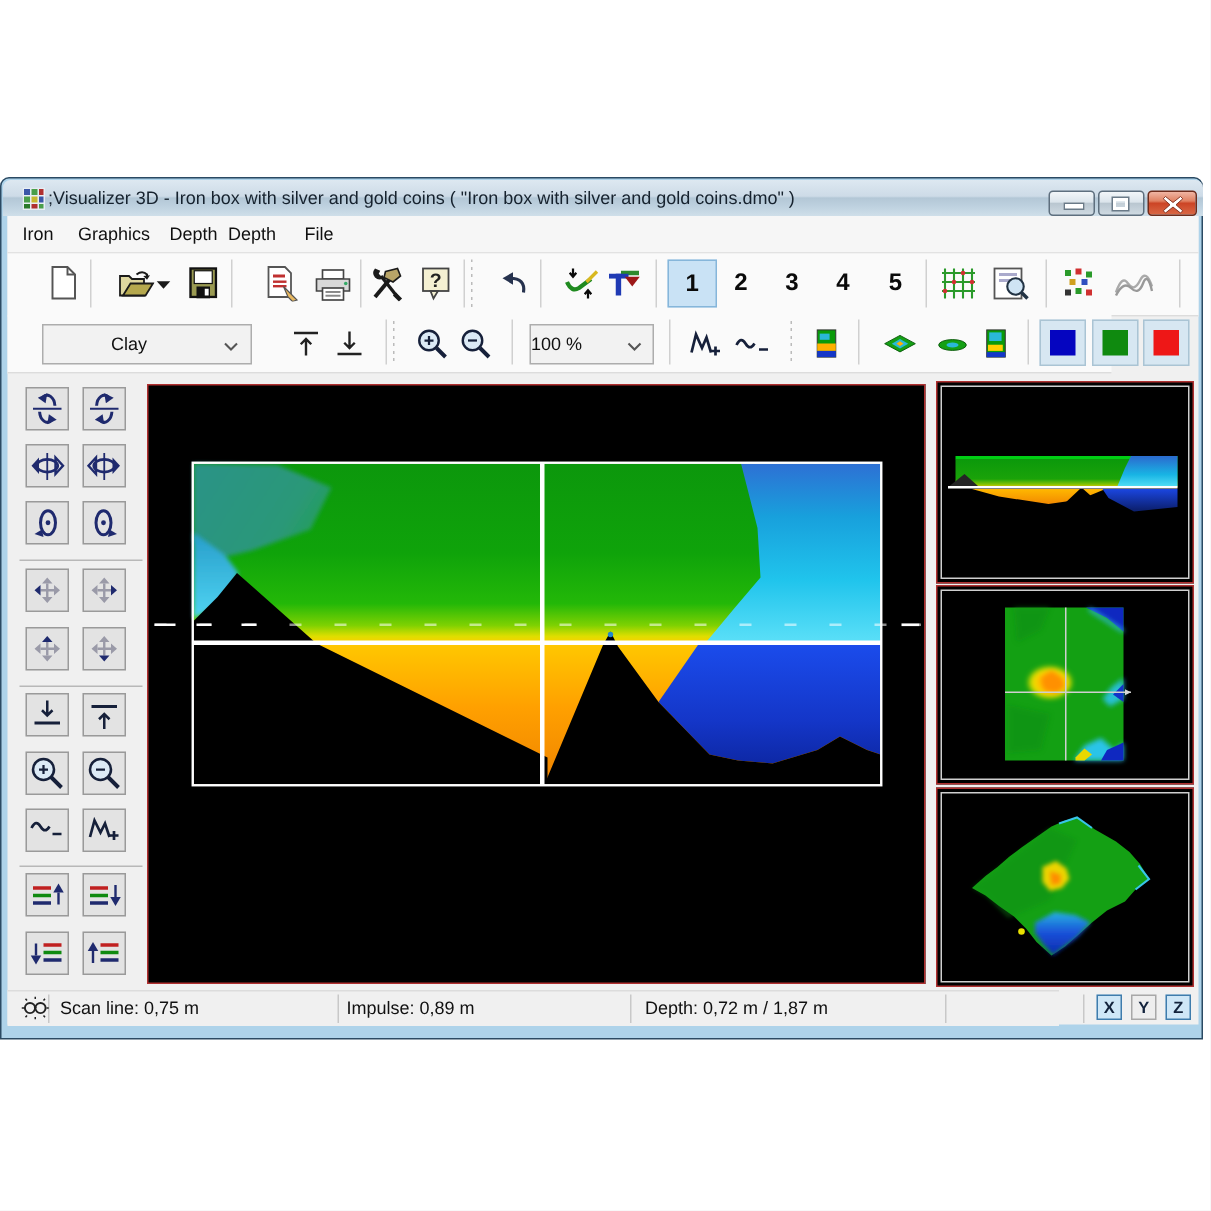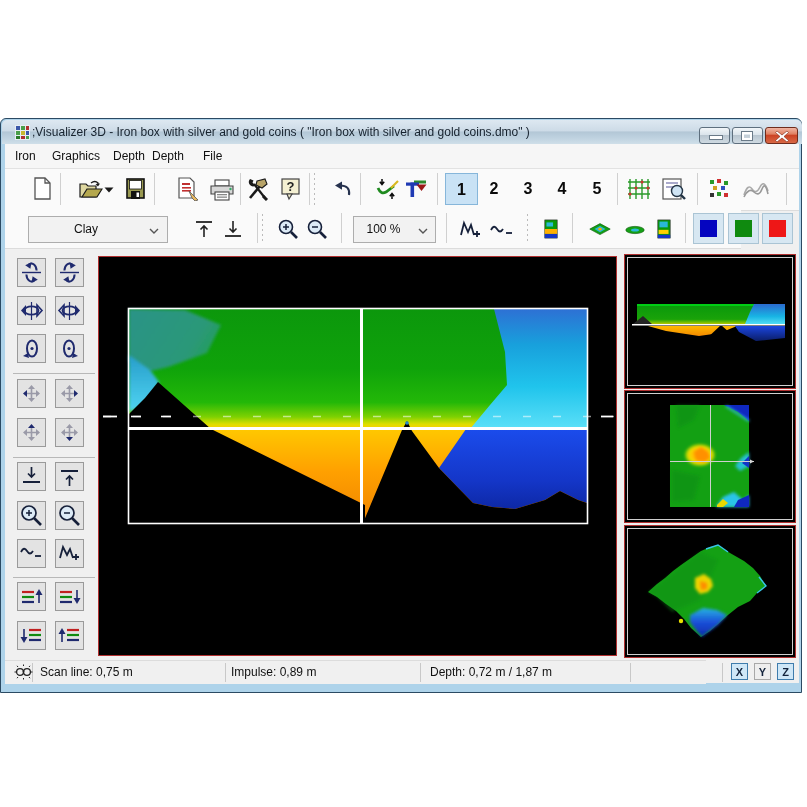--- a/index.html
+++ b/index.html
@@ -211,21 +211,21 @@
         <path d="M9 6 L9 12 M6 9 L12 9" stroke="#16203a" stroke-width="1.5"></path>
         <path d="M14 14 L20 20" stroke="#16203a" stroke-width="2.6"></path>
       </svg>
       <svg class="abs" style="left:301px;top:8px" width="22" height="22" viewBox="0 0 22 22">
         <circle cx="9" cy="9" r="6.5" fill="#dceaf6" stroke="#16203a" stroke-width="1.6"></circle>
         <path d="M6 9 L12 9" stroke="#16203a" stroke-width="1.5"></path>
         <path d="M14 14 L20 20" stroke="#16203a" stroke-width="2.6"></path>
       </svg>
       <div class="abs tsep2" style="left:336px"></div>
       <div class="abs combo" style="left:348px;top:6px;width:83px;height:27px;">
-        <div class="abs" style="left:0;right:22px;top:5px;text-align:center">100 %</div>
+        <div class="abs" style="left:0;right:22px;top:5px;">100 %</div>
         <svg class="abs" style="right:7px;top:11px" width="10" height="6" viewBox="0 0 10 6">
             <path d="M1 1 L5 5 L9 1" fill="none" stroke="#555" stroke-width="1.4"></path>
           </svg>
       </div>
       <div class="abs tsep2" style="left:441px"></div>
       <svg class="abs" style="left:453px;top:8px" width="26" height="22" viewBox="0 0 26 22">
         <path d="M3 17 L6 5 L10 14 L13 7 L16 17" fill="none" stroke="#16203a" stroke-width="1.8"></path>
         <path d="M19 13 L19 19 M16 16 L22 16" stroke="#16203a" stroke-width="1.8"></path>
       </svg>
       <svg class="abs" style="left:484px;top:10px" width="26" height="18" viewBox="0 0 26 18">

